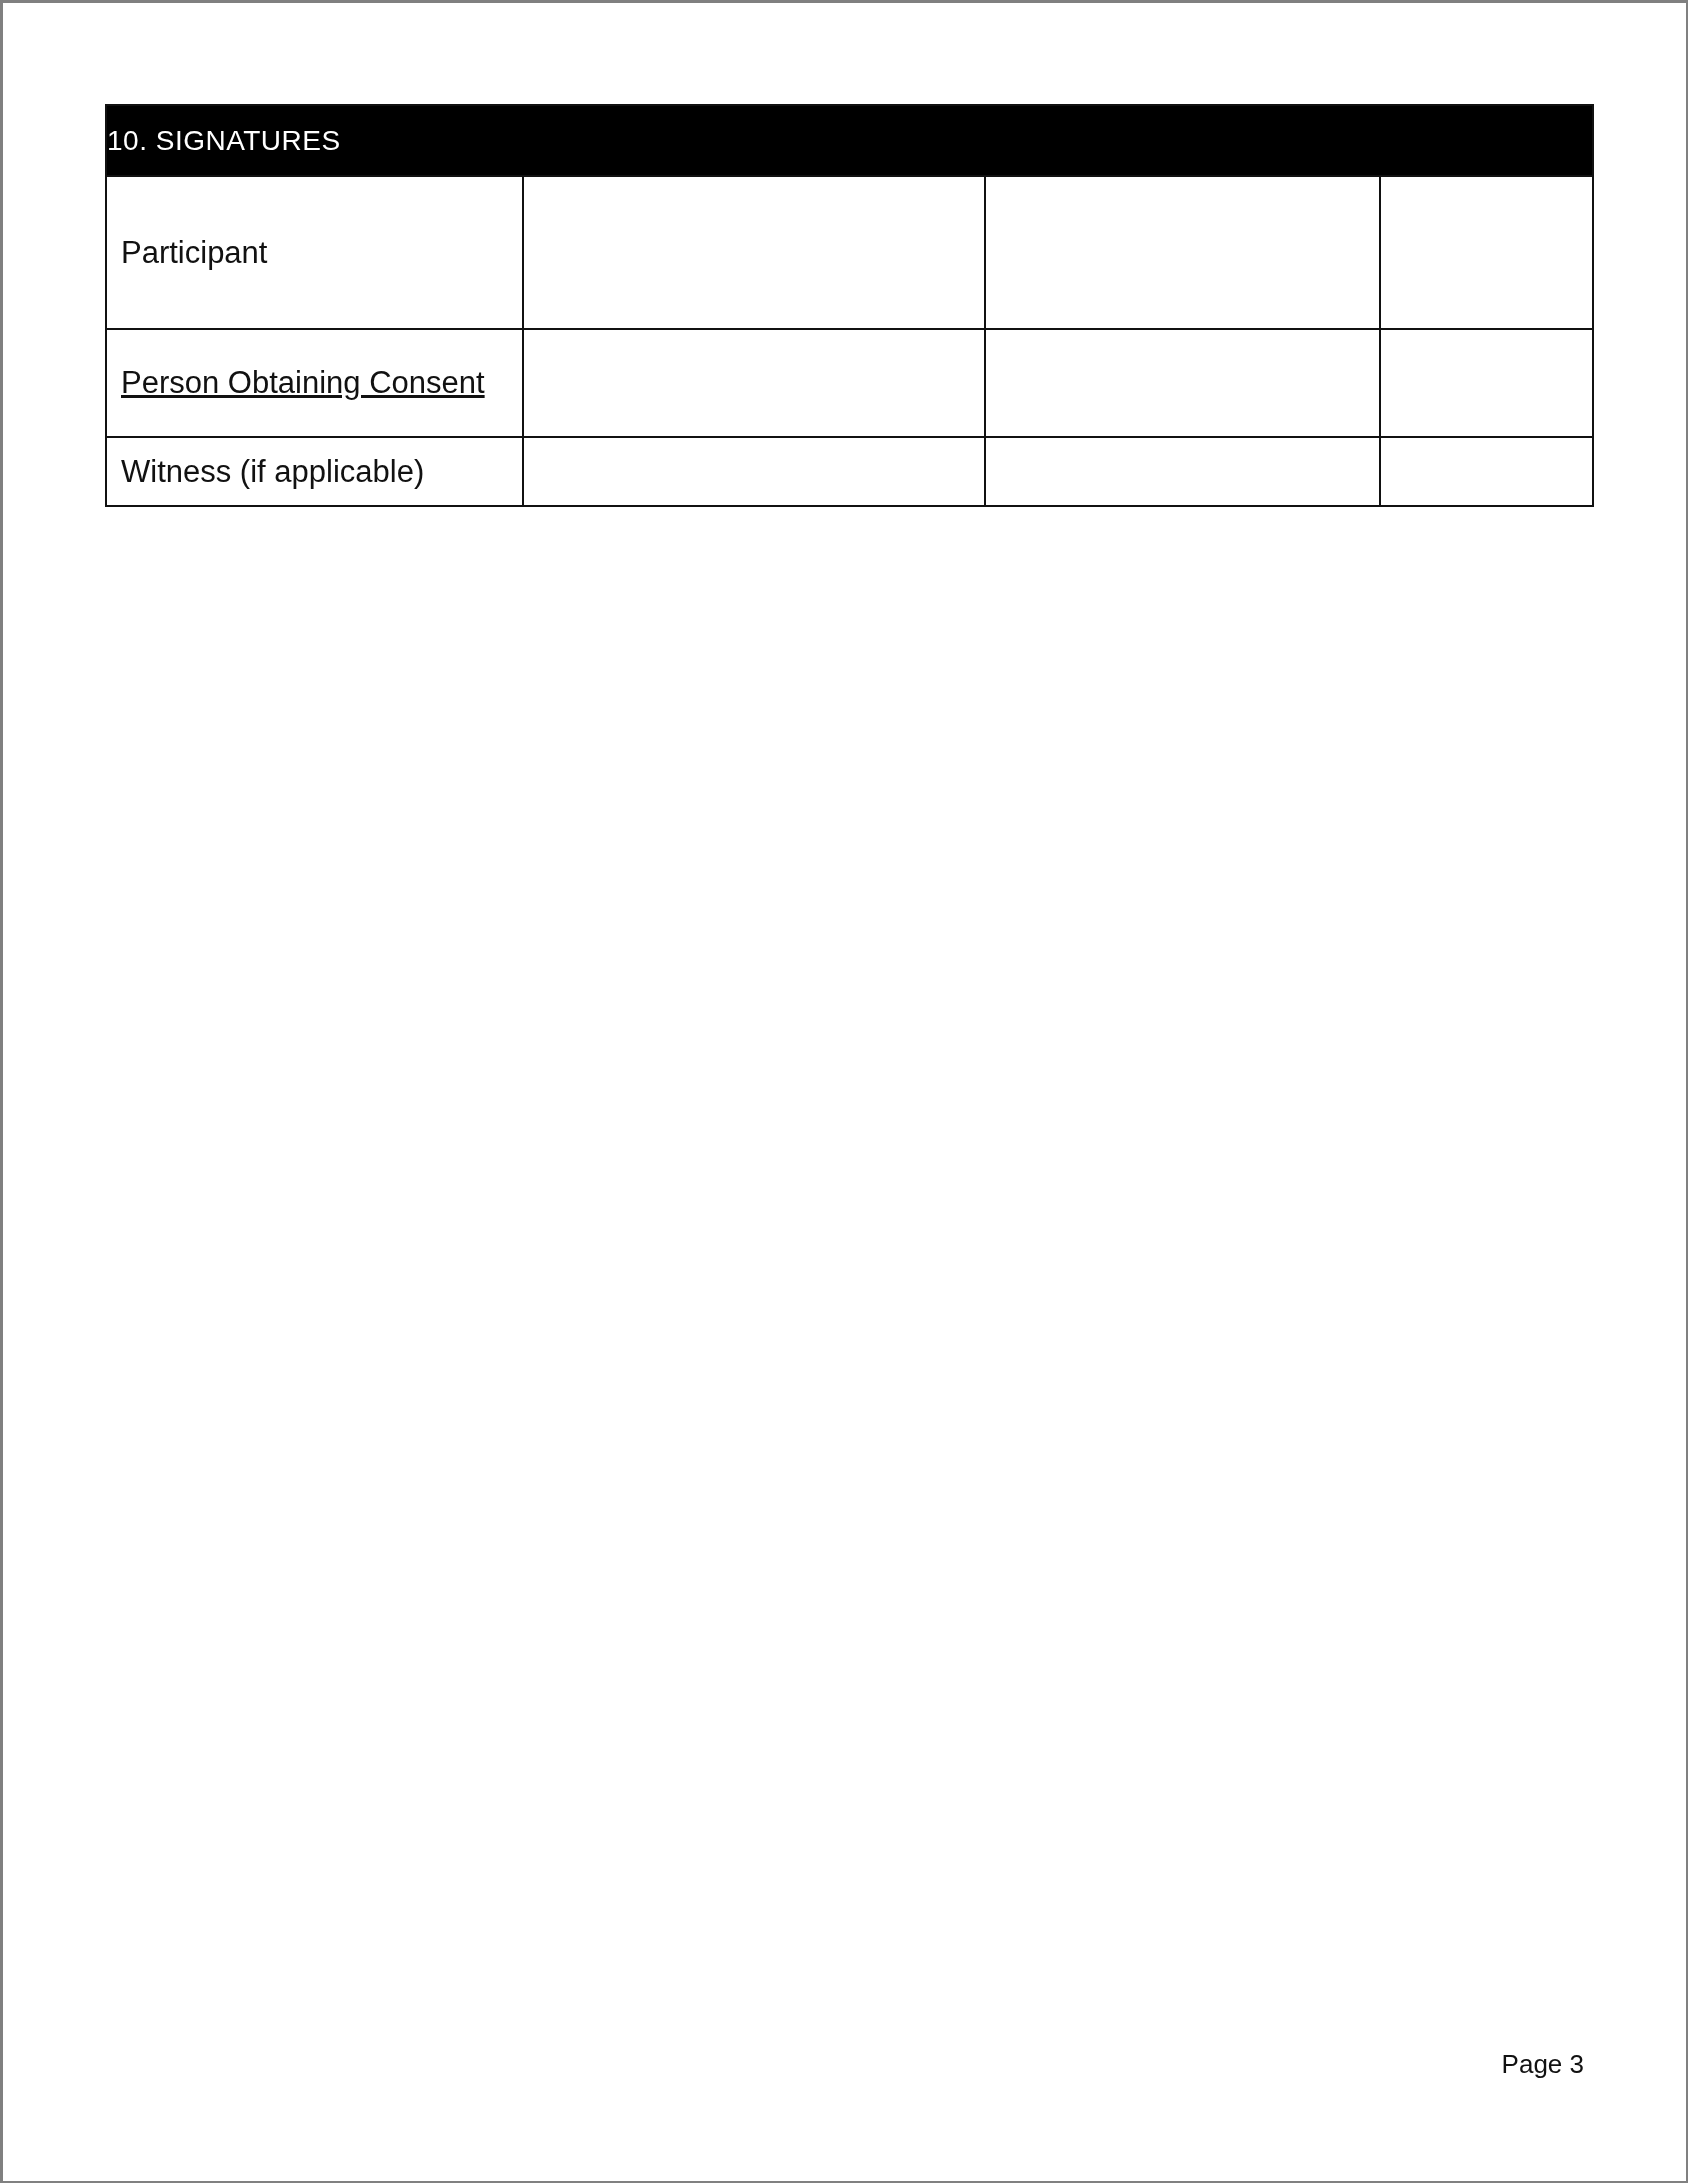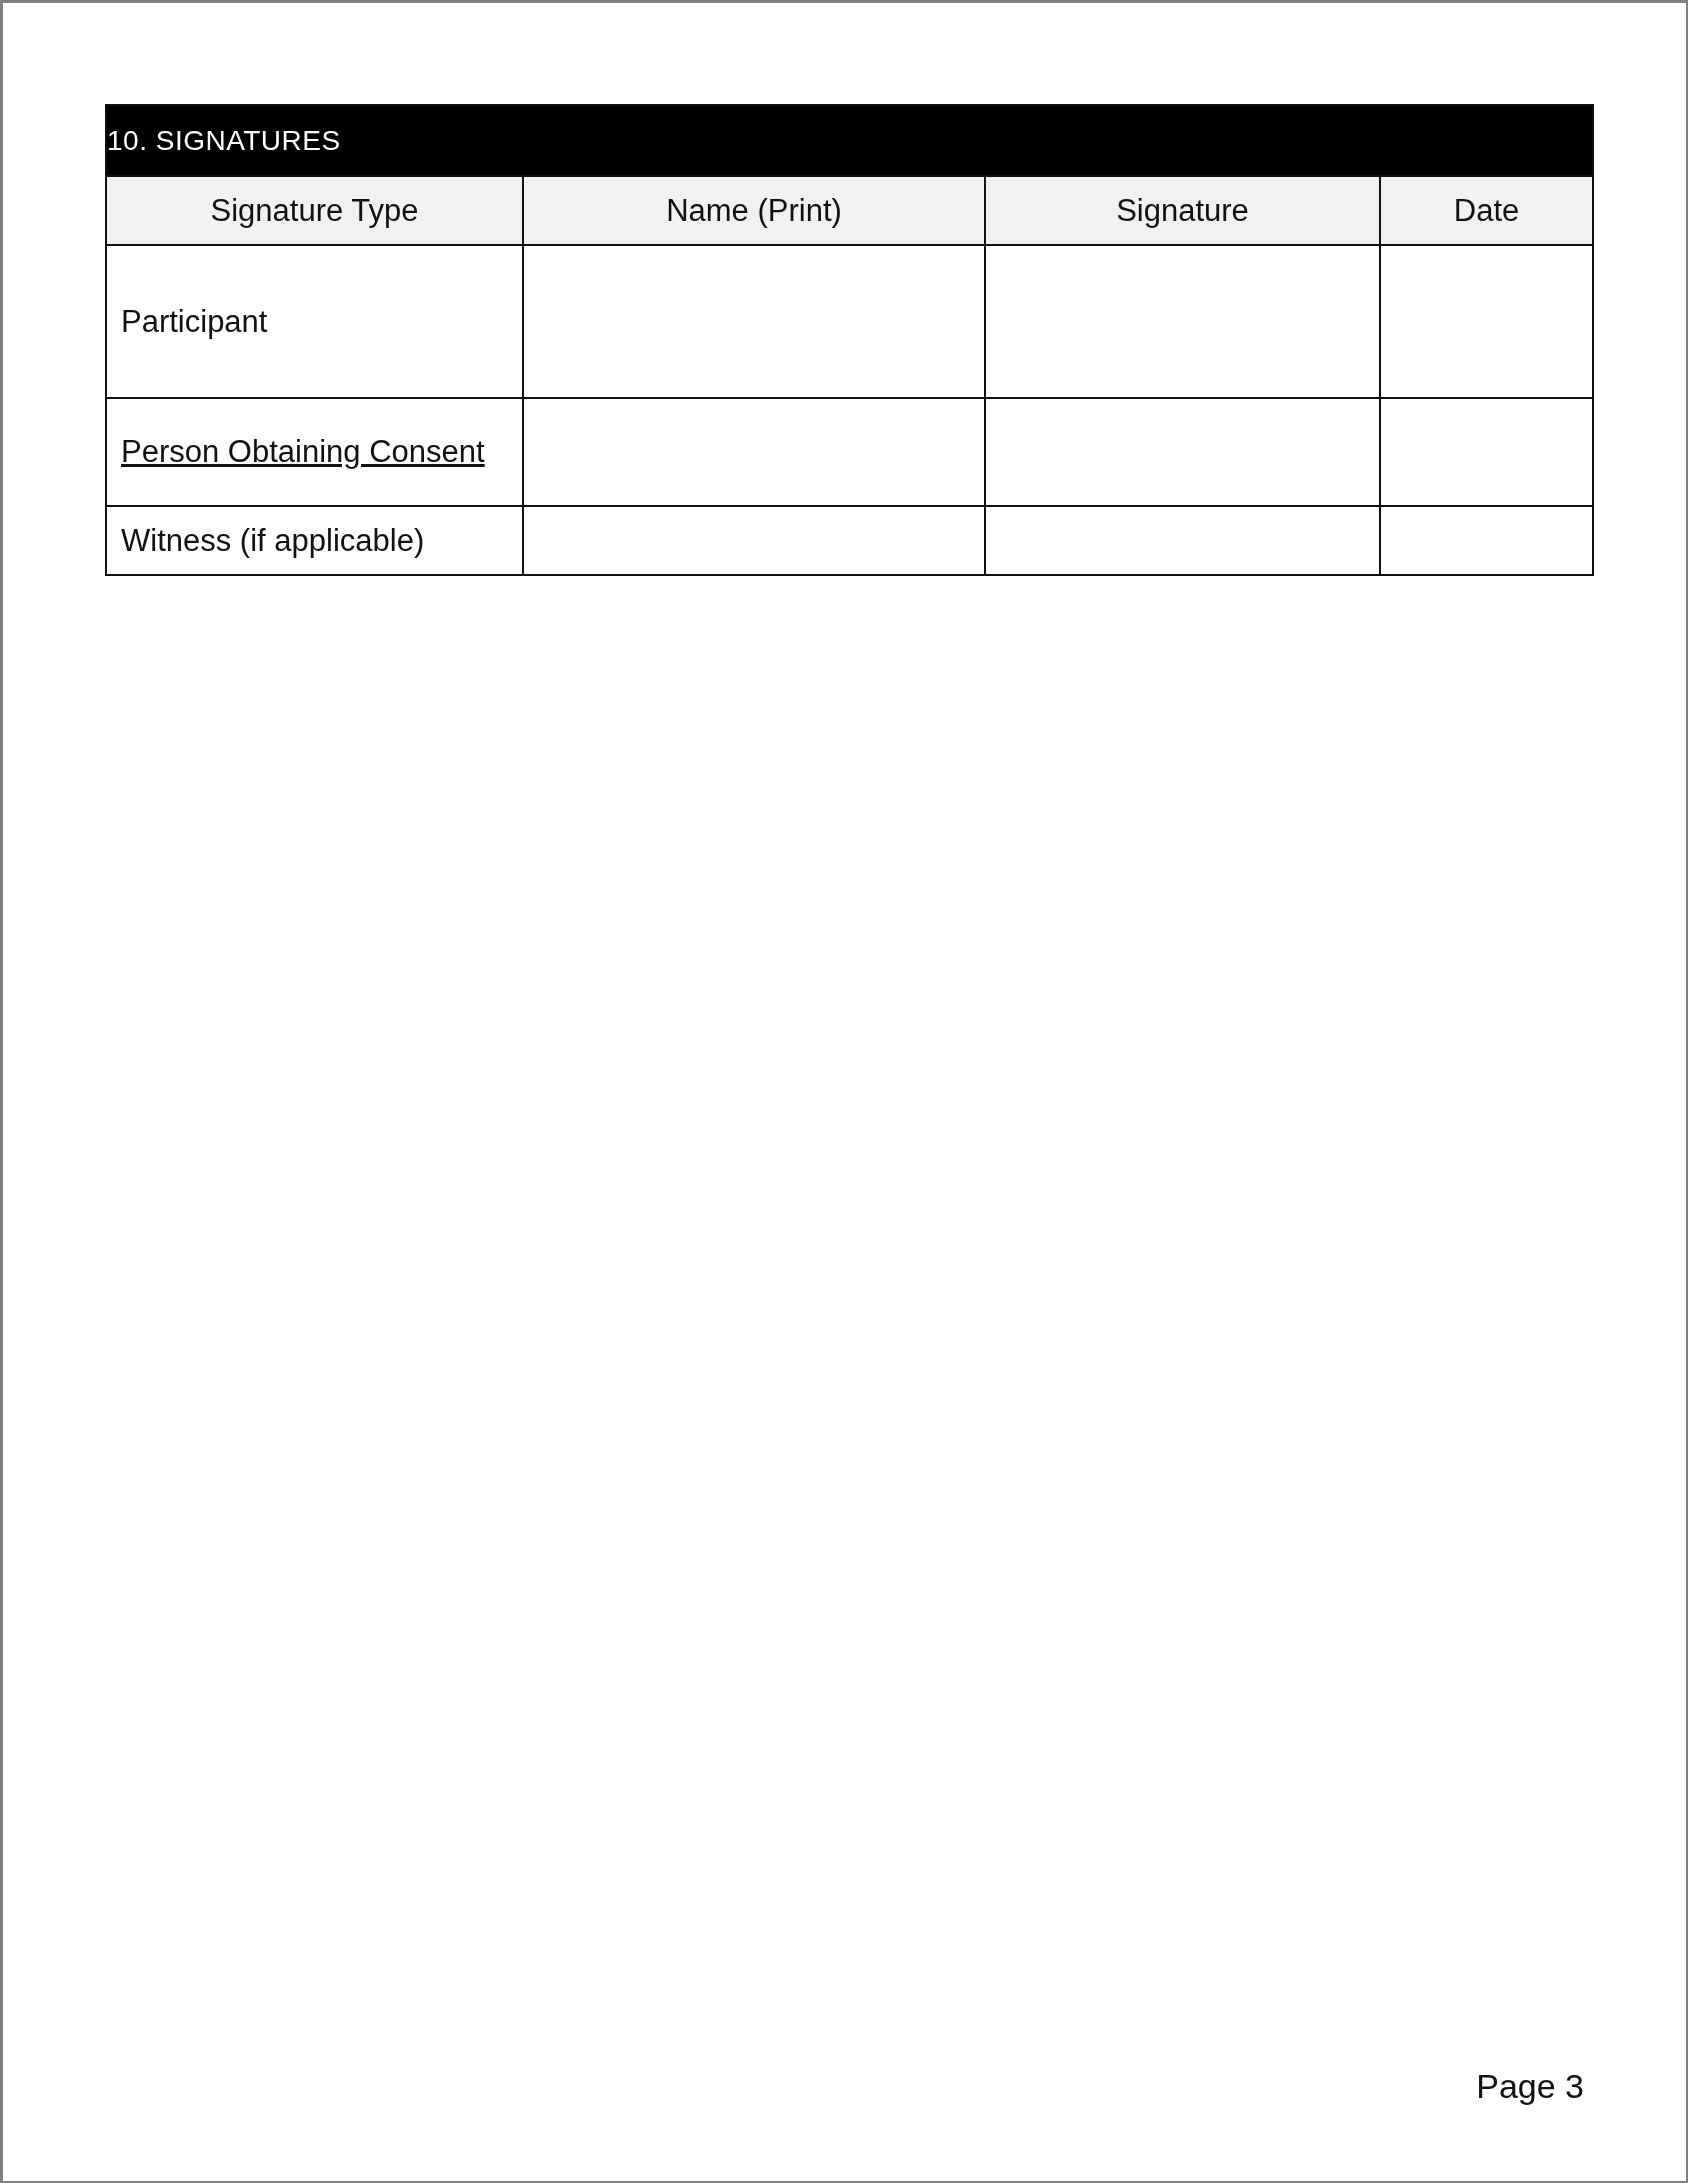--- a/index.html
+++ b/index.html
@@ -24,43 +24,37 @@
     background: #f1f1f1; height: 67px; font-weight: normal;
     font-size: 31px; text-align: center; color: #111;
   }
   .body-row td { font-size: 31px; color: #111; }
   .body-row td.label { padding-left: 14px; }
   .r1 td { height: 151px; border-radius: 12px; }
   .r2 td { height: 106px; text-decoration: underline; }
   .r3 td { height: 67px; }
   .page-num {
     position: absolute; right: 102px; top: 2046px;
-    font-size: 34px; color: #111; margin-top: 18px;
+    font-size: 26px; color: #111;
   }
 </style>
 </head>
 <body>
 
 <div class="page-frame">
   <table class="sig-table">
     <colgroup>
       <col style="width:417px">
       <col style="width:462px">
       <col style="width:395px">
       <col style="width:213px">
     </colgroup>
     <tbody>
         <tr class="title-row">
       <th colspan="4">10. SIGNATURES</th>
-    </tr>
-    <tr class="head-row">
-      <th>Signature Type</th>
-      <th>Name (Print)</th>
-      <th>Signature</th>
-      <th>Date</th>
     </tr>
     <tr class="body-row r1">
       <td class="label">Participant</td>
       <td></td>
       <td></td>
       <td></td>
     </tr>
     <tr class="body-row r2">
       <td class="label">Person Obtaining Consent</td>
       <td></td>

